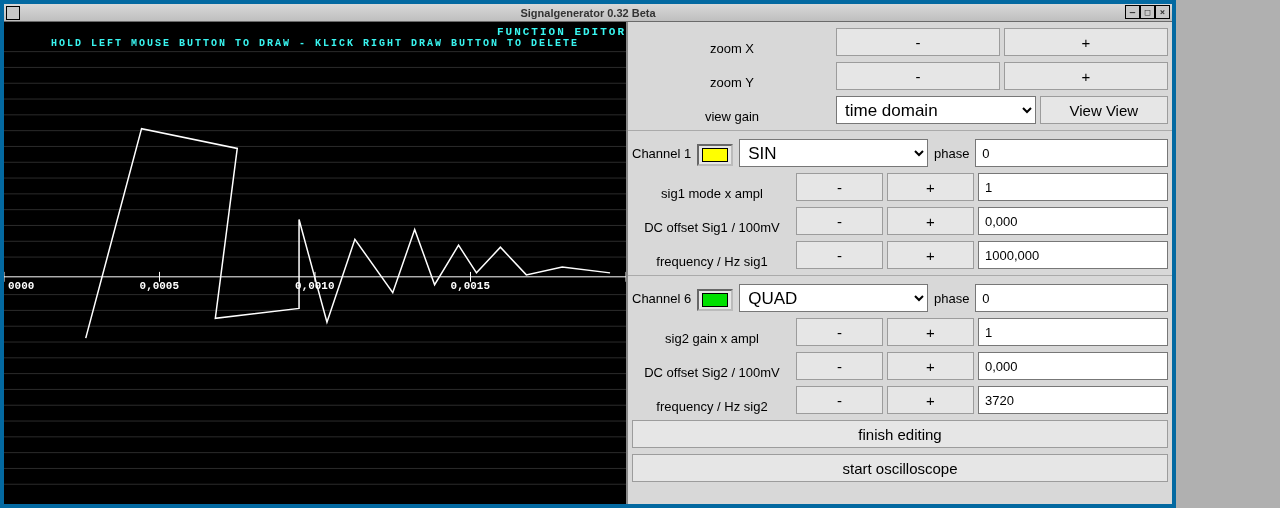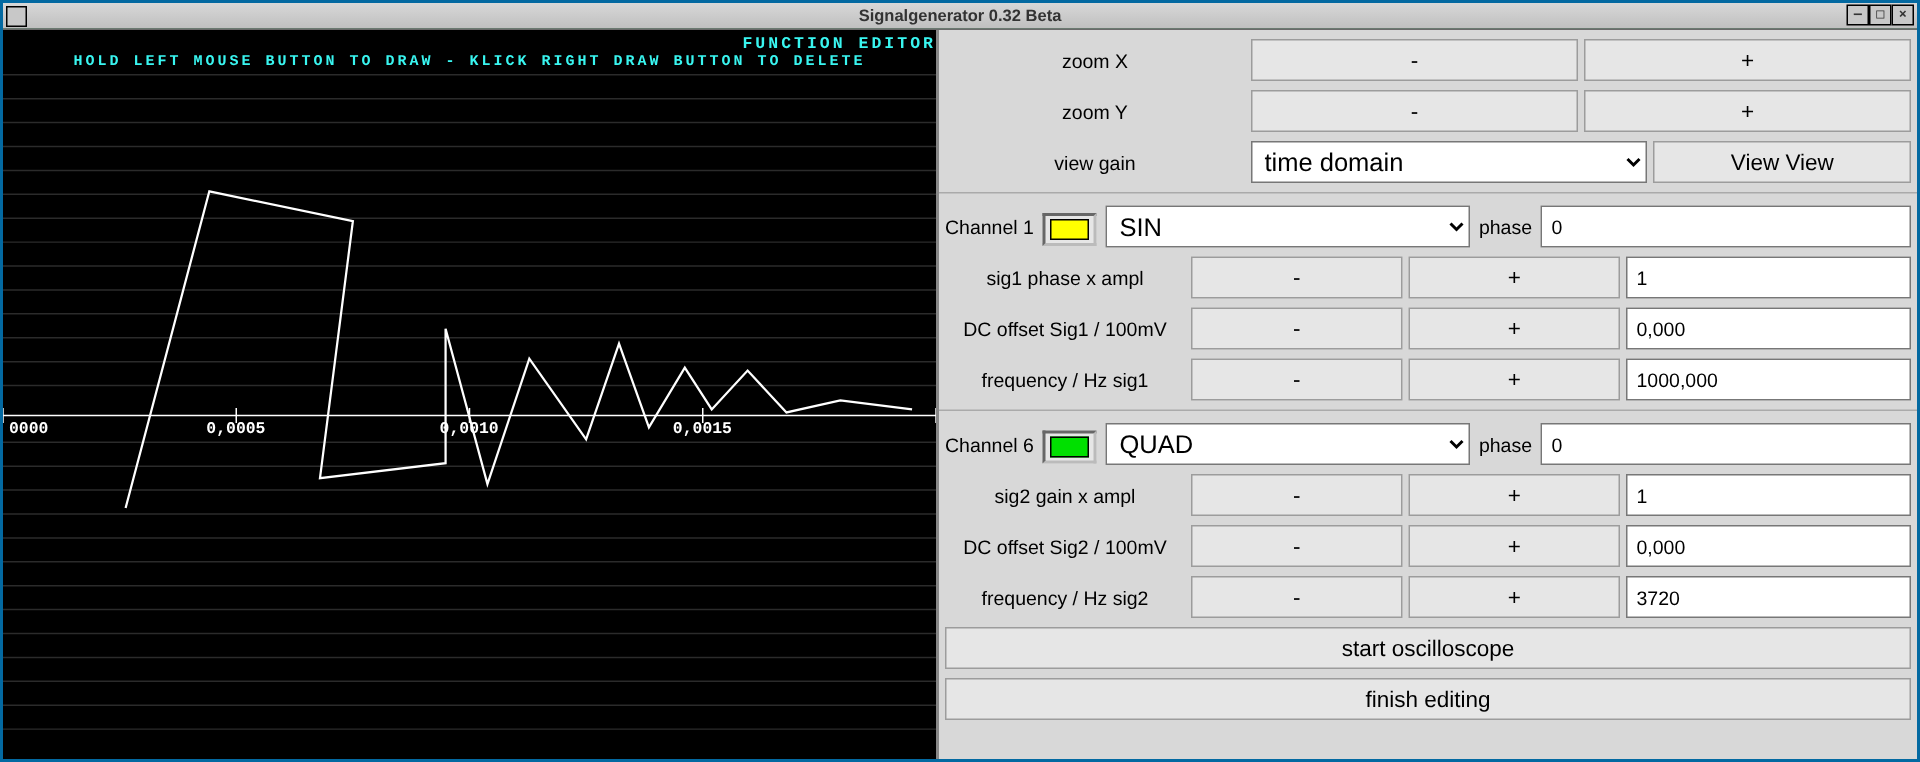--- a/index.html
+++ b/index.html
@@ -1,22 +1,22 @@
 <!DOCTYPE html>
 <html><head>
 <meta charset="utf-8">
 <style>
   * { box-sizing: border-box; }
   html, body { margin:0; padding:0; font-family: Arial, sans-serif; font-size:12px; }
   body { background:#b0b0b0; width:1280px; height:508px; overflow:hidden; }
 
   
-  .win           { position:relative; width:1280px; height:508px;
-                   background:#14532d;
-                   border:2px solid #0369a1; padding:0;}
+  .win           { position:relative; width:1176px; height:508px;
+                   background:#000000;
+                   border:4px solid #0369a1; padding:0;}
   .titlebar      { height:18px; background:linear-gradient(#d8d8d8,#bfbfbf);
                    border-bottom:1px solid #6a6a6a;
                    display:flex; align-items:center; justify-content:center;
                    position:relative; font-size:11px; font-weight:bold; color:#333;}
   .title-text    { user-select:none;}
   .win-btns      { position:absolute; right:2px; top:1px; display:flex; gap:0;}
   .win-btn       { width:15px; height:14px; border:1px solid #000;
                    background:#c8c8c8; display:flex; align-items:center;
                    justify-content:center; font-size:9px; font-family:monospace;
                    cursor:pointer;}
@@ -36,21 +36,21 @@
                    font-family:"Courier New",monospace; font-size:10px;
                    letter-spacing:2px;
                    font-weight:bold; color:#39f5f0;}
   .editor svg    { position:absolute; left:0; top:0; width:100%; height:100%; }
   .editor text   { fill:#fff; font:bold 11px "Courier New",monospace; }
 
   
   .panel         { flex:1 1 auto; background:#d8d8d8;
                    padding:0 4px 4px 4px; display:flex; flex-direction:column; }
 
-  .row  { display:flex; align-items:center; gap:4px; margin-top:6px; }
+  .row  { display:flex; align-items:flex-end; gap:4px; margin-top:6px; }
   .lbl  { flex:0 0 200px; display:flex; align-items:center;
           justify-content:center; font-size:13px; }
   .btn  { border:1px solid #9c9c9c; background:#e6e6e6;
           display:flex; align-items:center; justify-content:center;
           font-size:15px; cursor:pointer; height:28px;}
   .btn.small  { flex:1 1 0; }
   .btn.big    { width:100%; }
   .inp  { height:28px; border:1px solid #777; background:#fff; padding:0 6px;
           font-size:13px; }
   .inp.flex { flex:1 1 0; }
@@ -174,21 +174,21 @@
           <div class="swatch" style="background:#ffff00"></div>
         </div>
         <select class="sel" style="flex:1 1 0;">
           <option>SIN</option>
         </select>
         <span class="ch-lbl">phase</span>
         <input class="inp flex" value="0" style="">
       </div>
 
       <div class="row">
-        <div class="lbl" style="flex:0 0 160px;">sig1 phase x ampl</div>
+        <div class="lbl" style="flex:0 0 160px;">sig1 mode x ampl</div>
         <div class="btn small">-</div>
         <div class="btn small">+</div>
         <input class="inp" style="flex: 0 0 150px;" value="1">
       </div>
 
       <div class="row">
         <div class="lbl" style="flex:0 0 160px;">DC offset Sig1 / 100mV</div>
         <div class="btn small">-</div>
         <div class="btn small">+</div>
         <input class="inp" style="flex: 0 0 150px;" value="0,000">
@@ -229,18 +229,18 @@
         <input class="inp" style="flex: 0 0 150px;" value="0,000">
       </div>
 
       <div class="row">
         <div class="lbl" style="flex:0 0 160px;">frequency / Hz sig2</div>
         <div class="btn small">-</div>
         <div class="btn small">+</div>
         <input class="inp" style="flex: 0 0 150px;" value="3720">
       </div>
 
+      <div class="btn big footer-btn">finish editing</div>
       <div class="btn big footer-btn">start oscilloscope</div>
-      <div class="btn big footer-btn">finish editing</div>
 
     </div>
   </div>
 </div>
 
 </body></html>

